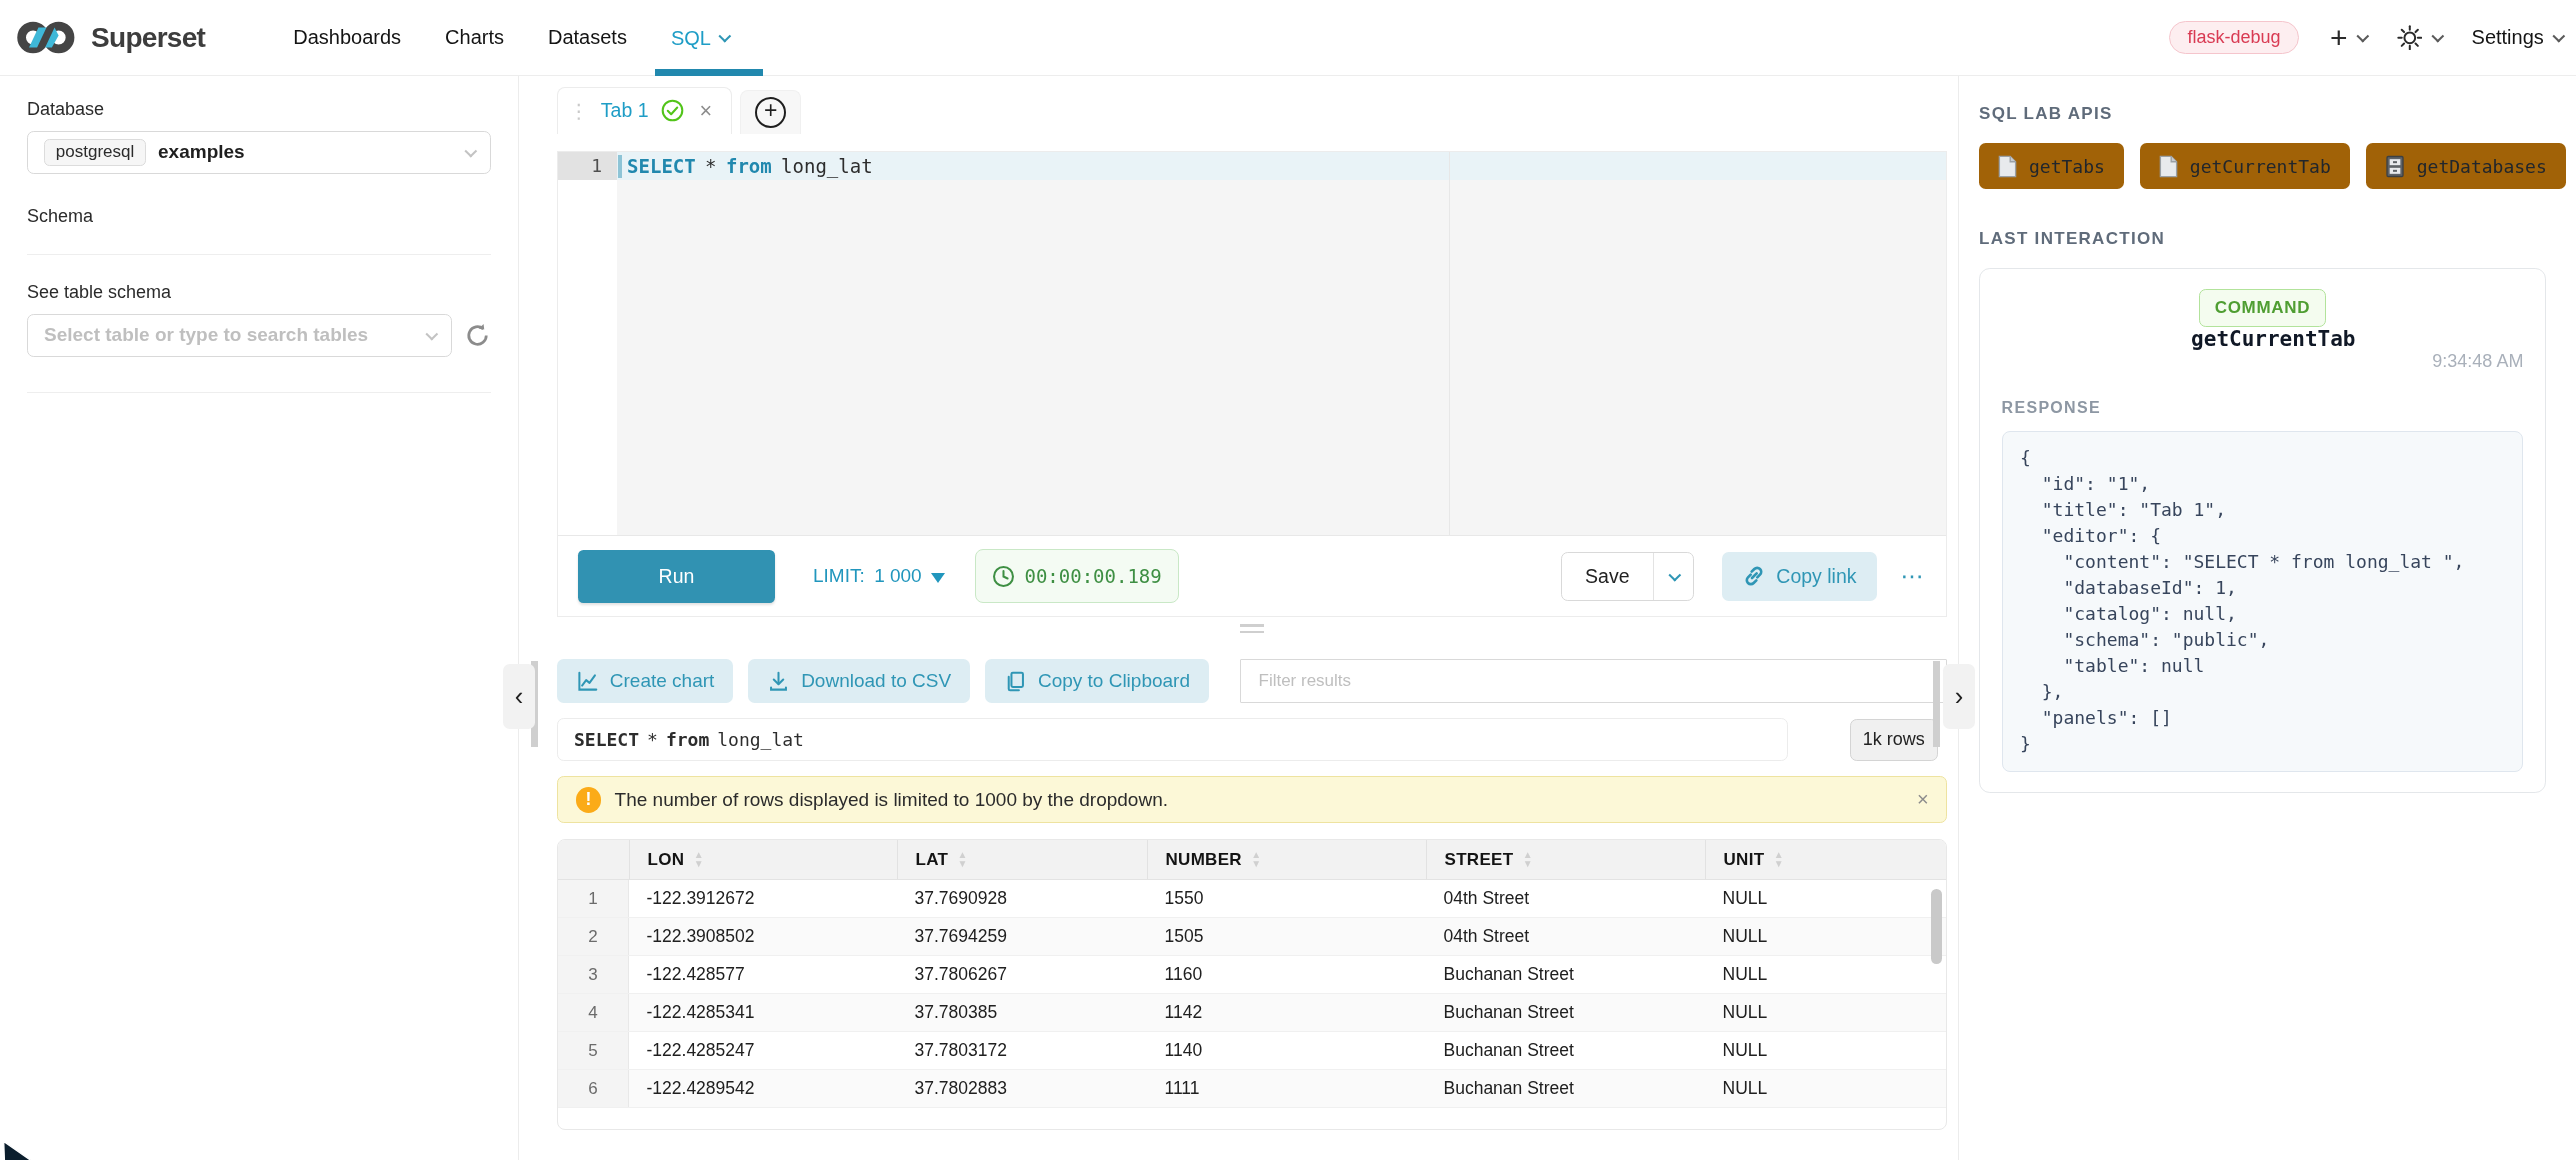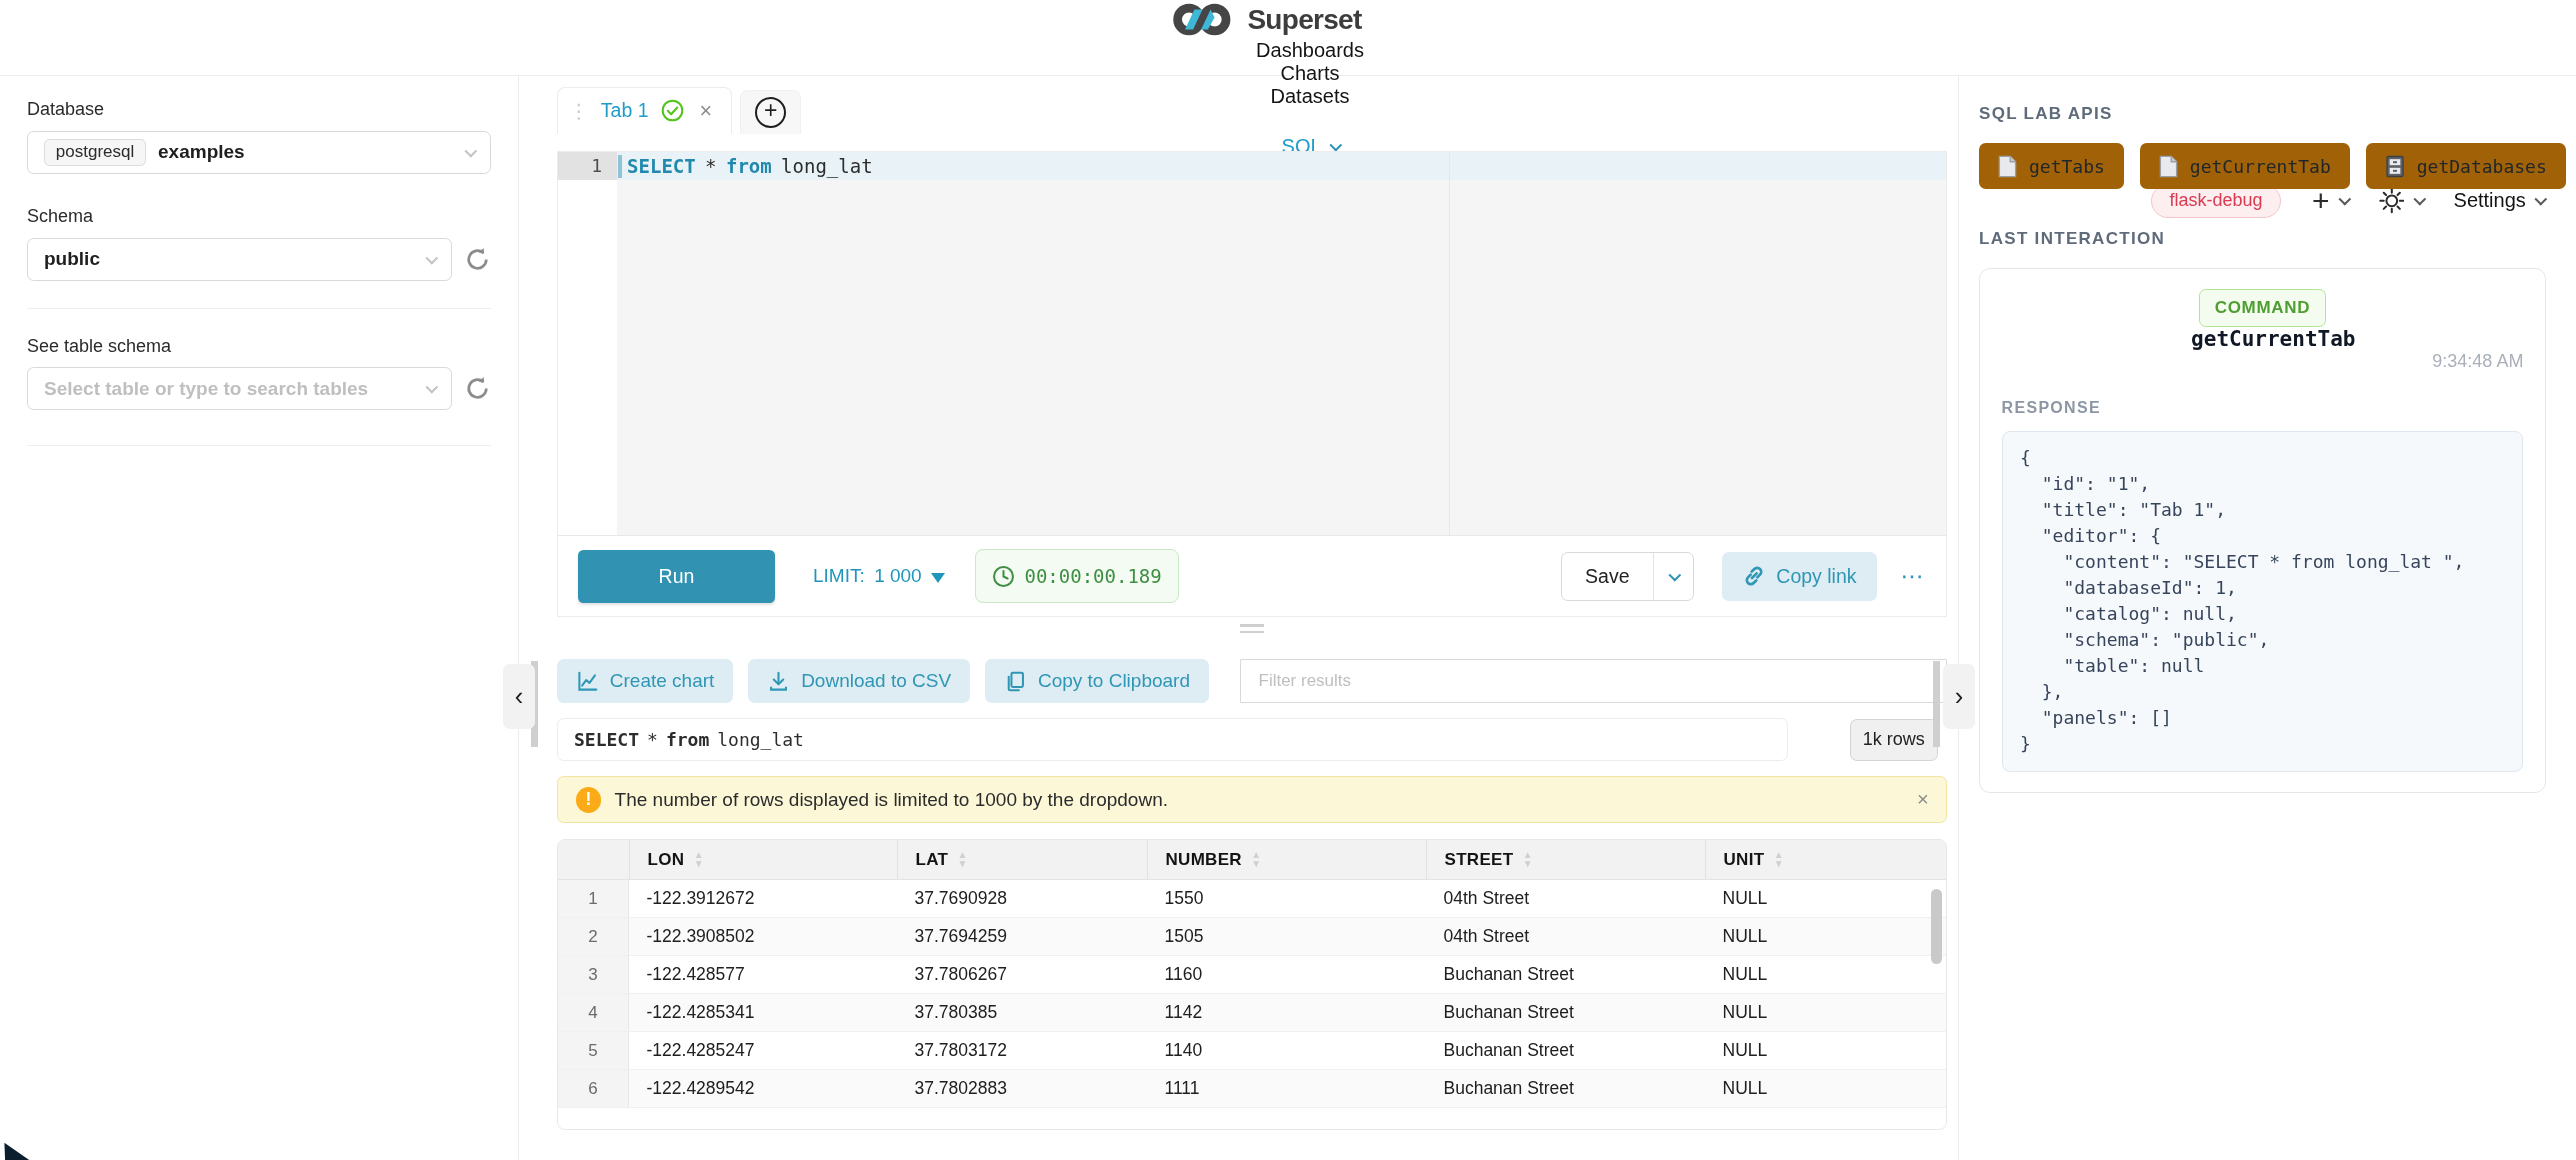--- a/index.html
+++ b/index.html
@@ -1,22 +1,22 @@
 <!DOCTYPE html>
 <html style="font-size:10.8px"><head>
 <meta charset="utf-8">
 <style>
   * { margin:0; padding:0; box-sizing:border-box; }
   html,body { width:2576px; height:1161px; overflow:hidden; background:#fff;
     font-family:"Liberation Sans", sans-serif; color:#1f1f1f; }
   .mono { font-family:"DejaVu Sans Mono", monospace; }
 
   
-  .navbar { height:76px; display:flex; align-items:center; padding:0 32px;
-    border-bottom:1.3px solid #ededed; position:relative;flex-direction:column; }
+  .navbar { height:76px; display:flex; align-items:center; padding:0 14px;
+    border-bottom:1.3px solid #ededed; position:relative; }
   .brand { display:flex; align-items:center; gap:12px; margin-right:44px; }
   .brand-name { font-size:28px; font-weight:800; color:#3d3d3d; letter-spacing:-0.7px; }
   .nav-item { font-size:20px; color:#141414; margin-left:44px; display:flex; align-items:center; gap:8px; }
   .nav-item.active { color:#1e9dc6; position:relative; height:76px; line-height:76px; }
   .nav-underline { position:absolute; bottom:0; left:-16px; width:108px; height:6.7px; background:#2188ae; }
   .nav-right { margin-left:auto; display:flex; align-items:center; gap:31px; }
   .env-badge { border:1.3px solid #f5c5cc; background:#fdeef0; color:#d93b53;
     border-radius:673px; padding:5.4px 17.5px; font-size:18px; }
   .chev { display:inline-block; width:8.8px; height:8.8px; border-right:2px solid #5a5a5a;
     border-bottom:2px solid #5a5a5a; transform:rotate(45deg) translateY(-2px); }
@@ -219,30 +219,20 @@
 
   <aside class="sidebar">
     <div class="fld-label">Database</div>
     <div class="selectbox">
       <span class="tag">postgresql</span>
       <span class="grow">examples</span>
       <i class="chev lite"></i>
     </div>
 
     <div class="fld-label" style="margin-top:32px;">Schema</div>
-    <div class="withrefresh">
-      <div class="selectbox">
-        <span class="grow">public</span>
-        <i class="chev lite"></i>
-      </div>
-      <svg class="refresh-ic" width="27" height="27" viewBox="0 0 40 40">
-        <path d="M33 20 a13 13 0 1 1 -4.5 -9.8" fill="none" stroke="#8c8c8c" stroke-width="4"></path>
-        <path d="M29 3 L30 11 L22 10 Z" fill="#8c8c8c"></path>
-      </svg>
-    </div>
 
     <div class="divider"></div>
 
     <div class="fld-label">See table schema</div>
     <div class="withrefresh">
       <div class="selectbox">
         <span class="grow placeholder">Select table or type to search tables</span>
         <i class="chev lite"></i>
       </div>
       <svg class="refresh-ic" width="27" height="27" viewBox="0 0 40 40">

